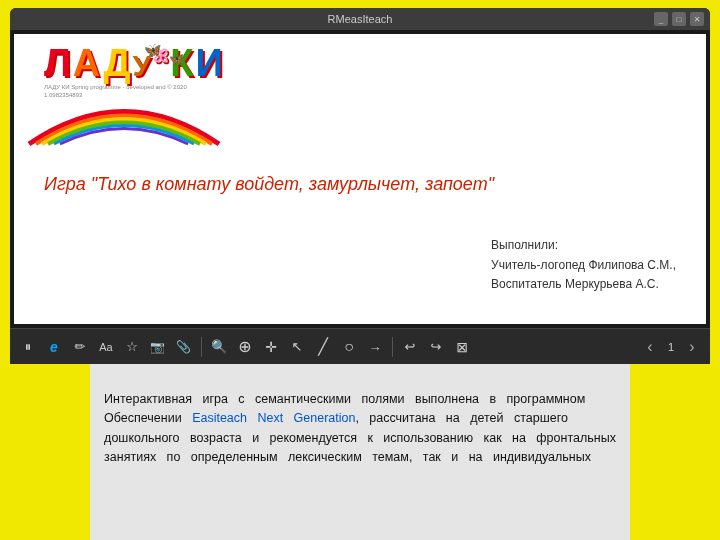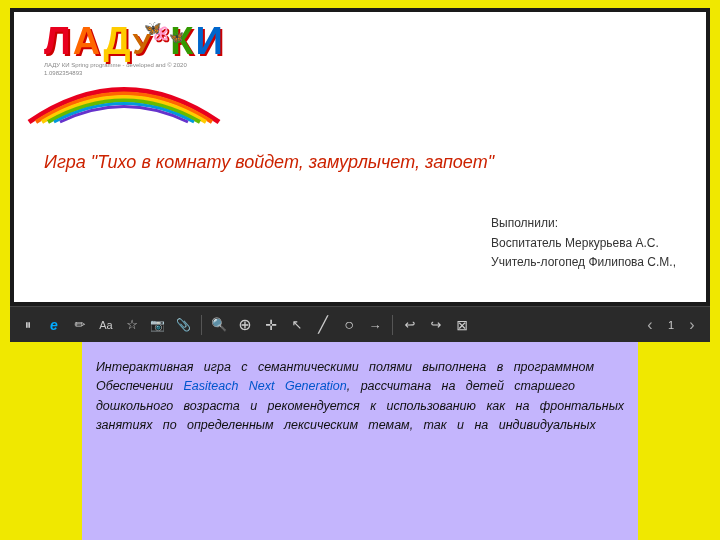--- a/index.html
+++ b/index.html
@@ -196,25 +196,24 @@
       gap: 2px;
     }
     .tb-page-num {
       color: #ccc;
       font-size: 11px;
       padding: 0 4px;
     }
 
     
     .description-area {
-      background: #c4b5fd;
-      padding: 16px 14px 8px 14px;
+      background: #e5e5e5;
+      padding: 26px 14px 8px 14px;
       flex: 1;
       overflow: hidden;
-      font-style: italic;
     }
 
     .description-text {
       font-size: 12.5px;
       color: #111;
       line-height: 1.55;
       text-align: justify;
     }
 
     .highlight {
@@ -222,20 +221,28 @@
       font-weight: normal;
     }
   </style>
 </head>
 <body>
 
 <div class="outer-wrapper">
 
   <div class="app-window">
 
+    <div class="title-bar">
+      <span class="title-bar-text">RMeasIteach</span>
+      <div class="title-bar-controls">
+        <div class="tb-btn">_</div>
+        <div class="tb-btn">□</div>
+        <div class="tb-btn">✕</div>
+      </div>
+    </div>
 
     <div class="slide-area">
       <div class="slide-content">
 
         <div class="logo-area">
           <div class="logo-text">
             <span style="color:#e8001e;">Л</span><span style="color:#ff6600;">А</span><span style="color:#ffcc00;">Д</span><span style="color:#cc6600; font-size:30px; vertical-align:middle;">У</span><span style="font-size:18px; vertical-align:super; color:#ff99cc;">ꕤ</span><span style="color:#339900;">К</span><span style="color:#0066cc;">И</span>
           </div>
           <div class="logo-subtitle" style="font-size:6px;color:#888;line-height:1.3;">
             ЛАДУ КИ Spring programme - developed and © 2020<br>1.0982354893
@@ -253,22 +260,22 @@
           </svg>
         </div>
 
         <div class="butterfly1">🦋</div>
         <div class="butterfly2">🦋</div>
 
         <div class="game-title">Игра "Тихо в комнату войдет, замурлычет, запоет"</div>
 
         <div class="authors-block">
           <div>Выполнили:</div>
+          <div>Учитель-логопед Филипова С.М.,</div>
           <div>Воспитатель Меркурьева А.С.</div>
-          <div>Учитель-логопед Филипова С.М.,</div>
         </div>
 
       </div>
     </div>
 
     <div class="toolbar">
       <div class="tb-icon">⏸</div>
       <div class="tb-icon" style="font-style:italic; font-weight:bold; font-size:14px; color:#00aaff;">e</div>
       <div class="tb-icon">✏</div>
       <div class="tb-icon" style="font-size:11px;">Aa</div>

